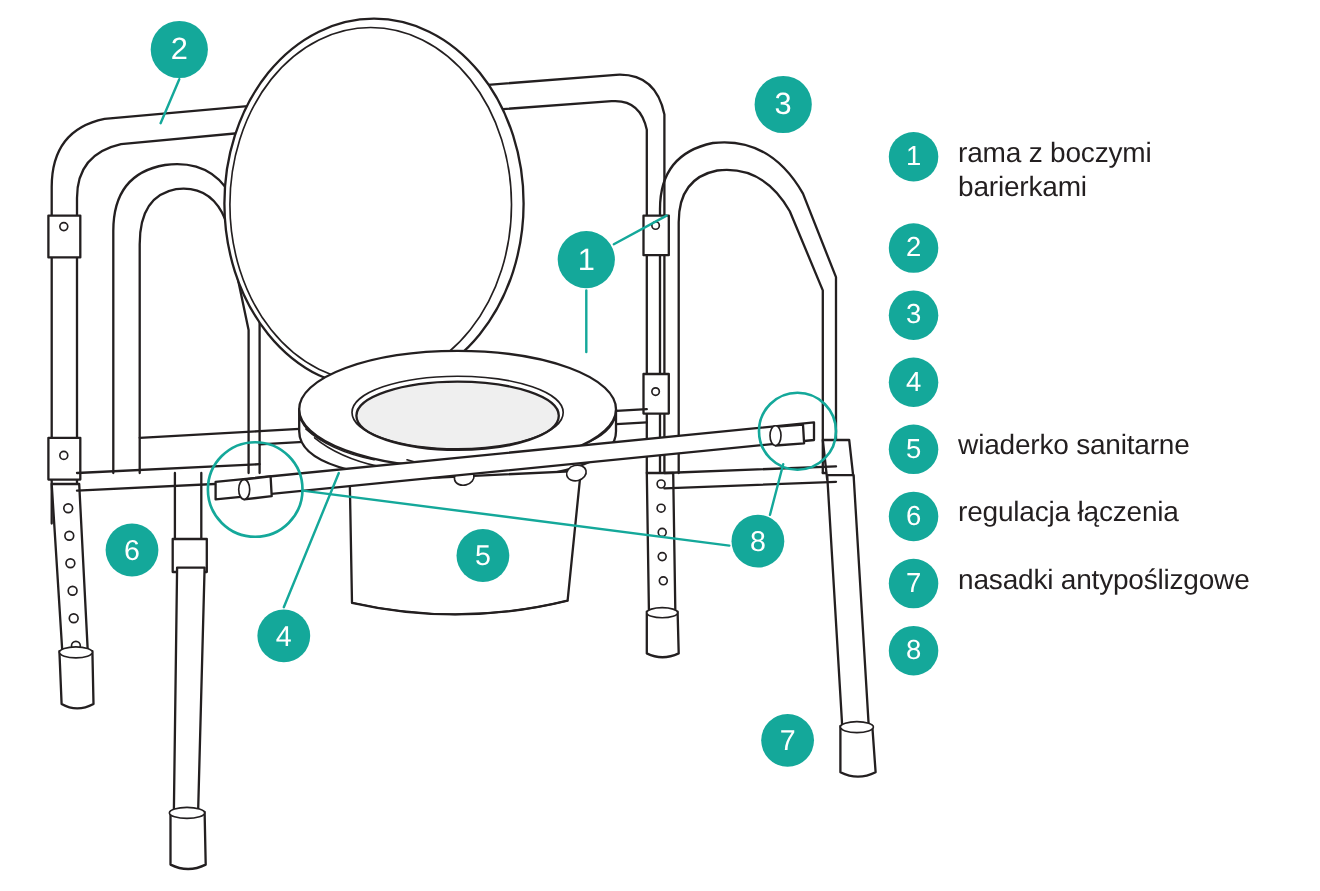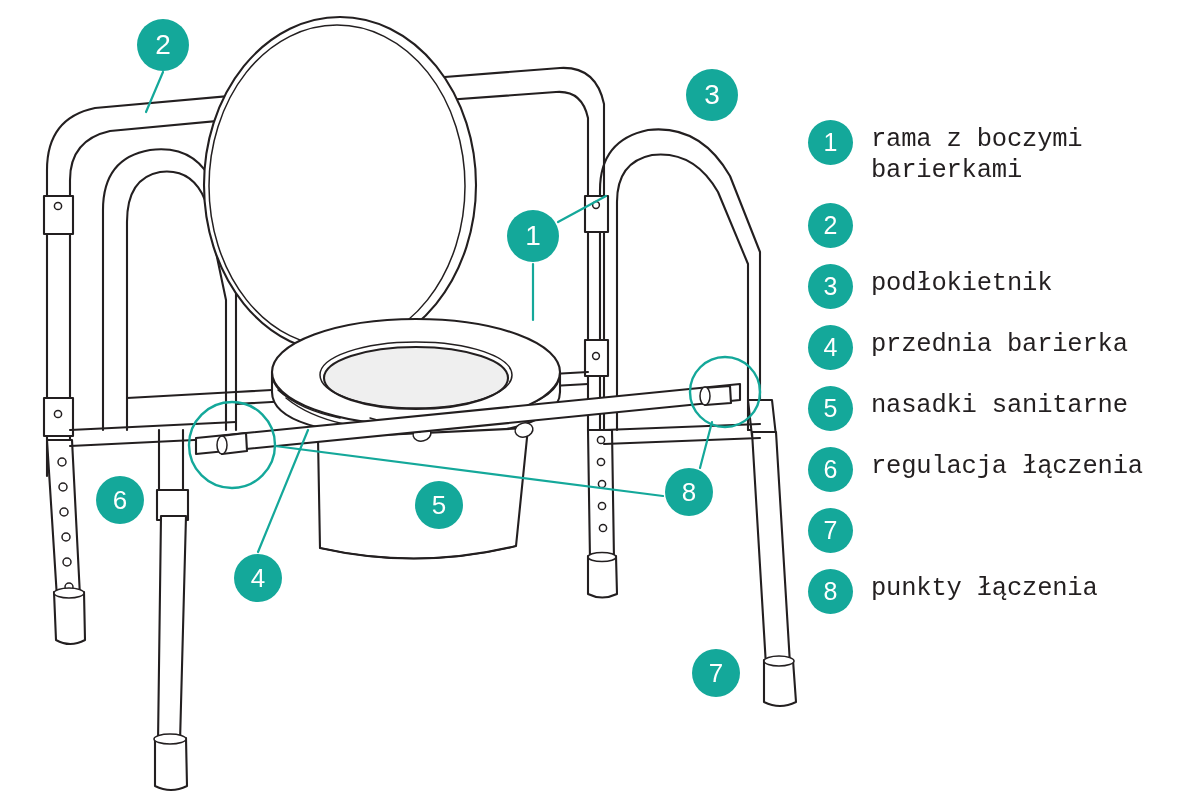--- a/index.html
+++ b/index.html
@@ -68,21 +68,20 @@
     user-select: none;
   }
   .legend-text {
     margin-left: 18px;
     color: #231f20;
     font-size: 25.5px;
     line-height: 31px;
     padding-top: 4px;
     white-space: pre-line;
     letter-spacing: -0.2px;
-    font-family: Liberation Mono, monospace;
   }
 
   
   .callout {
     position: absolute;
     border-radius: 50%;
     background: #14a89a;
     color: #ffffff;
     text-align: center;
     font-family: "Liberation Sans", sans-serif;
@@ -266,42 +265,40 @@
       <div class="legend-text">rama z boczymi
 barierkami</div>
     </div>
 
     <div class="legend-row">
       <div class="legend-badge">2</div>
     </div>
 
     <div class="legend-row">
       <div class="legend-badge">3</div>
-      <div class="legend-text">podłokietnik</div>
     </div>
 
     <div class="legend-row">
       <div class="legend-badge">4</div>
-      <div class="legend-text">przednia barierka</div>
     </div>
 
     <div class="legend-row">
       <div class="legend-badge">5</div>
-      <div class="legend-text">nasadki sanitarne</div>
+      <div class="legend-text">wiaderko sanitarne</div>
     </div>
 
     <div class="legend-row">
       <div class="legend-badge">6</div>
       <div class="legend-text">regulacja łączenia</div>
     </div>
 
     <div class="legend-row">
       <div class="legend-badge">7</div>
+      <div class="legend-text">nasadki antypoślizgowe</div>
     </div>
 
     <div class="legend-row">
       <div class="legend-badge">8</div>
-      <div class="legend-text">punkty łączenia</div>
     </div>
 
   </div>
 
 </div>
 
 </body></html>

